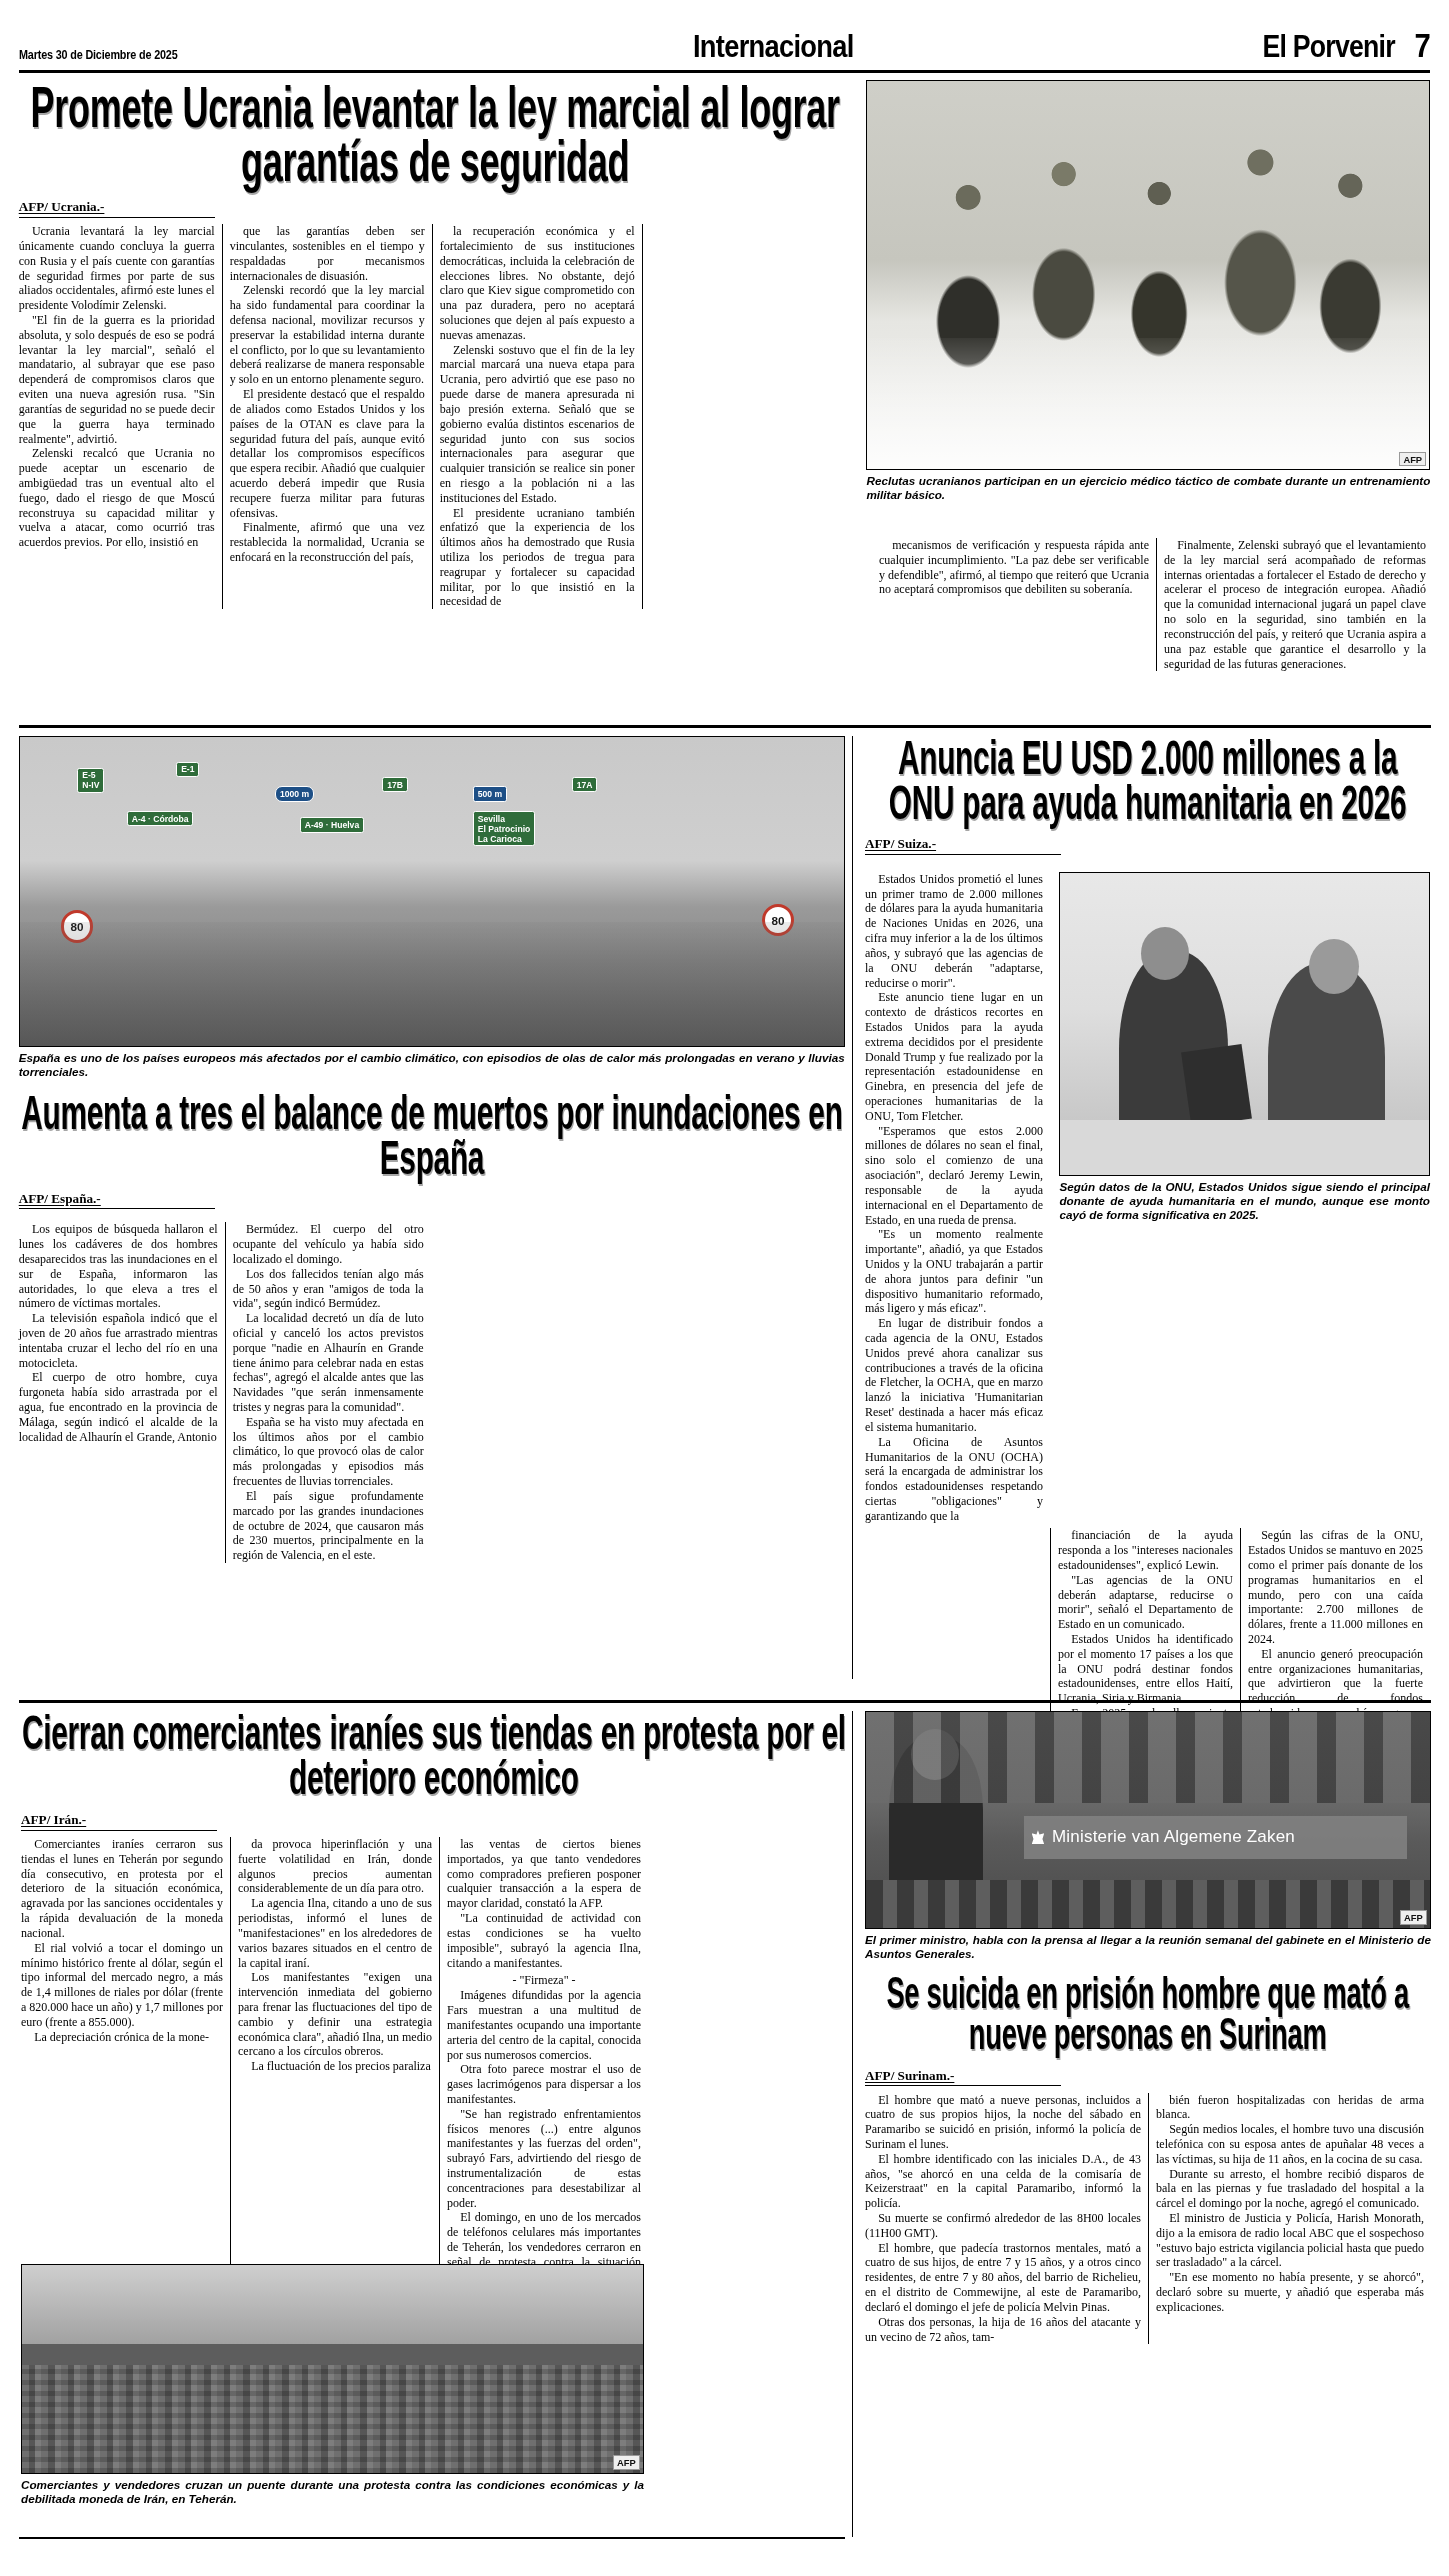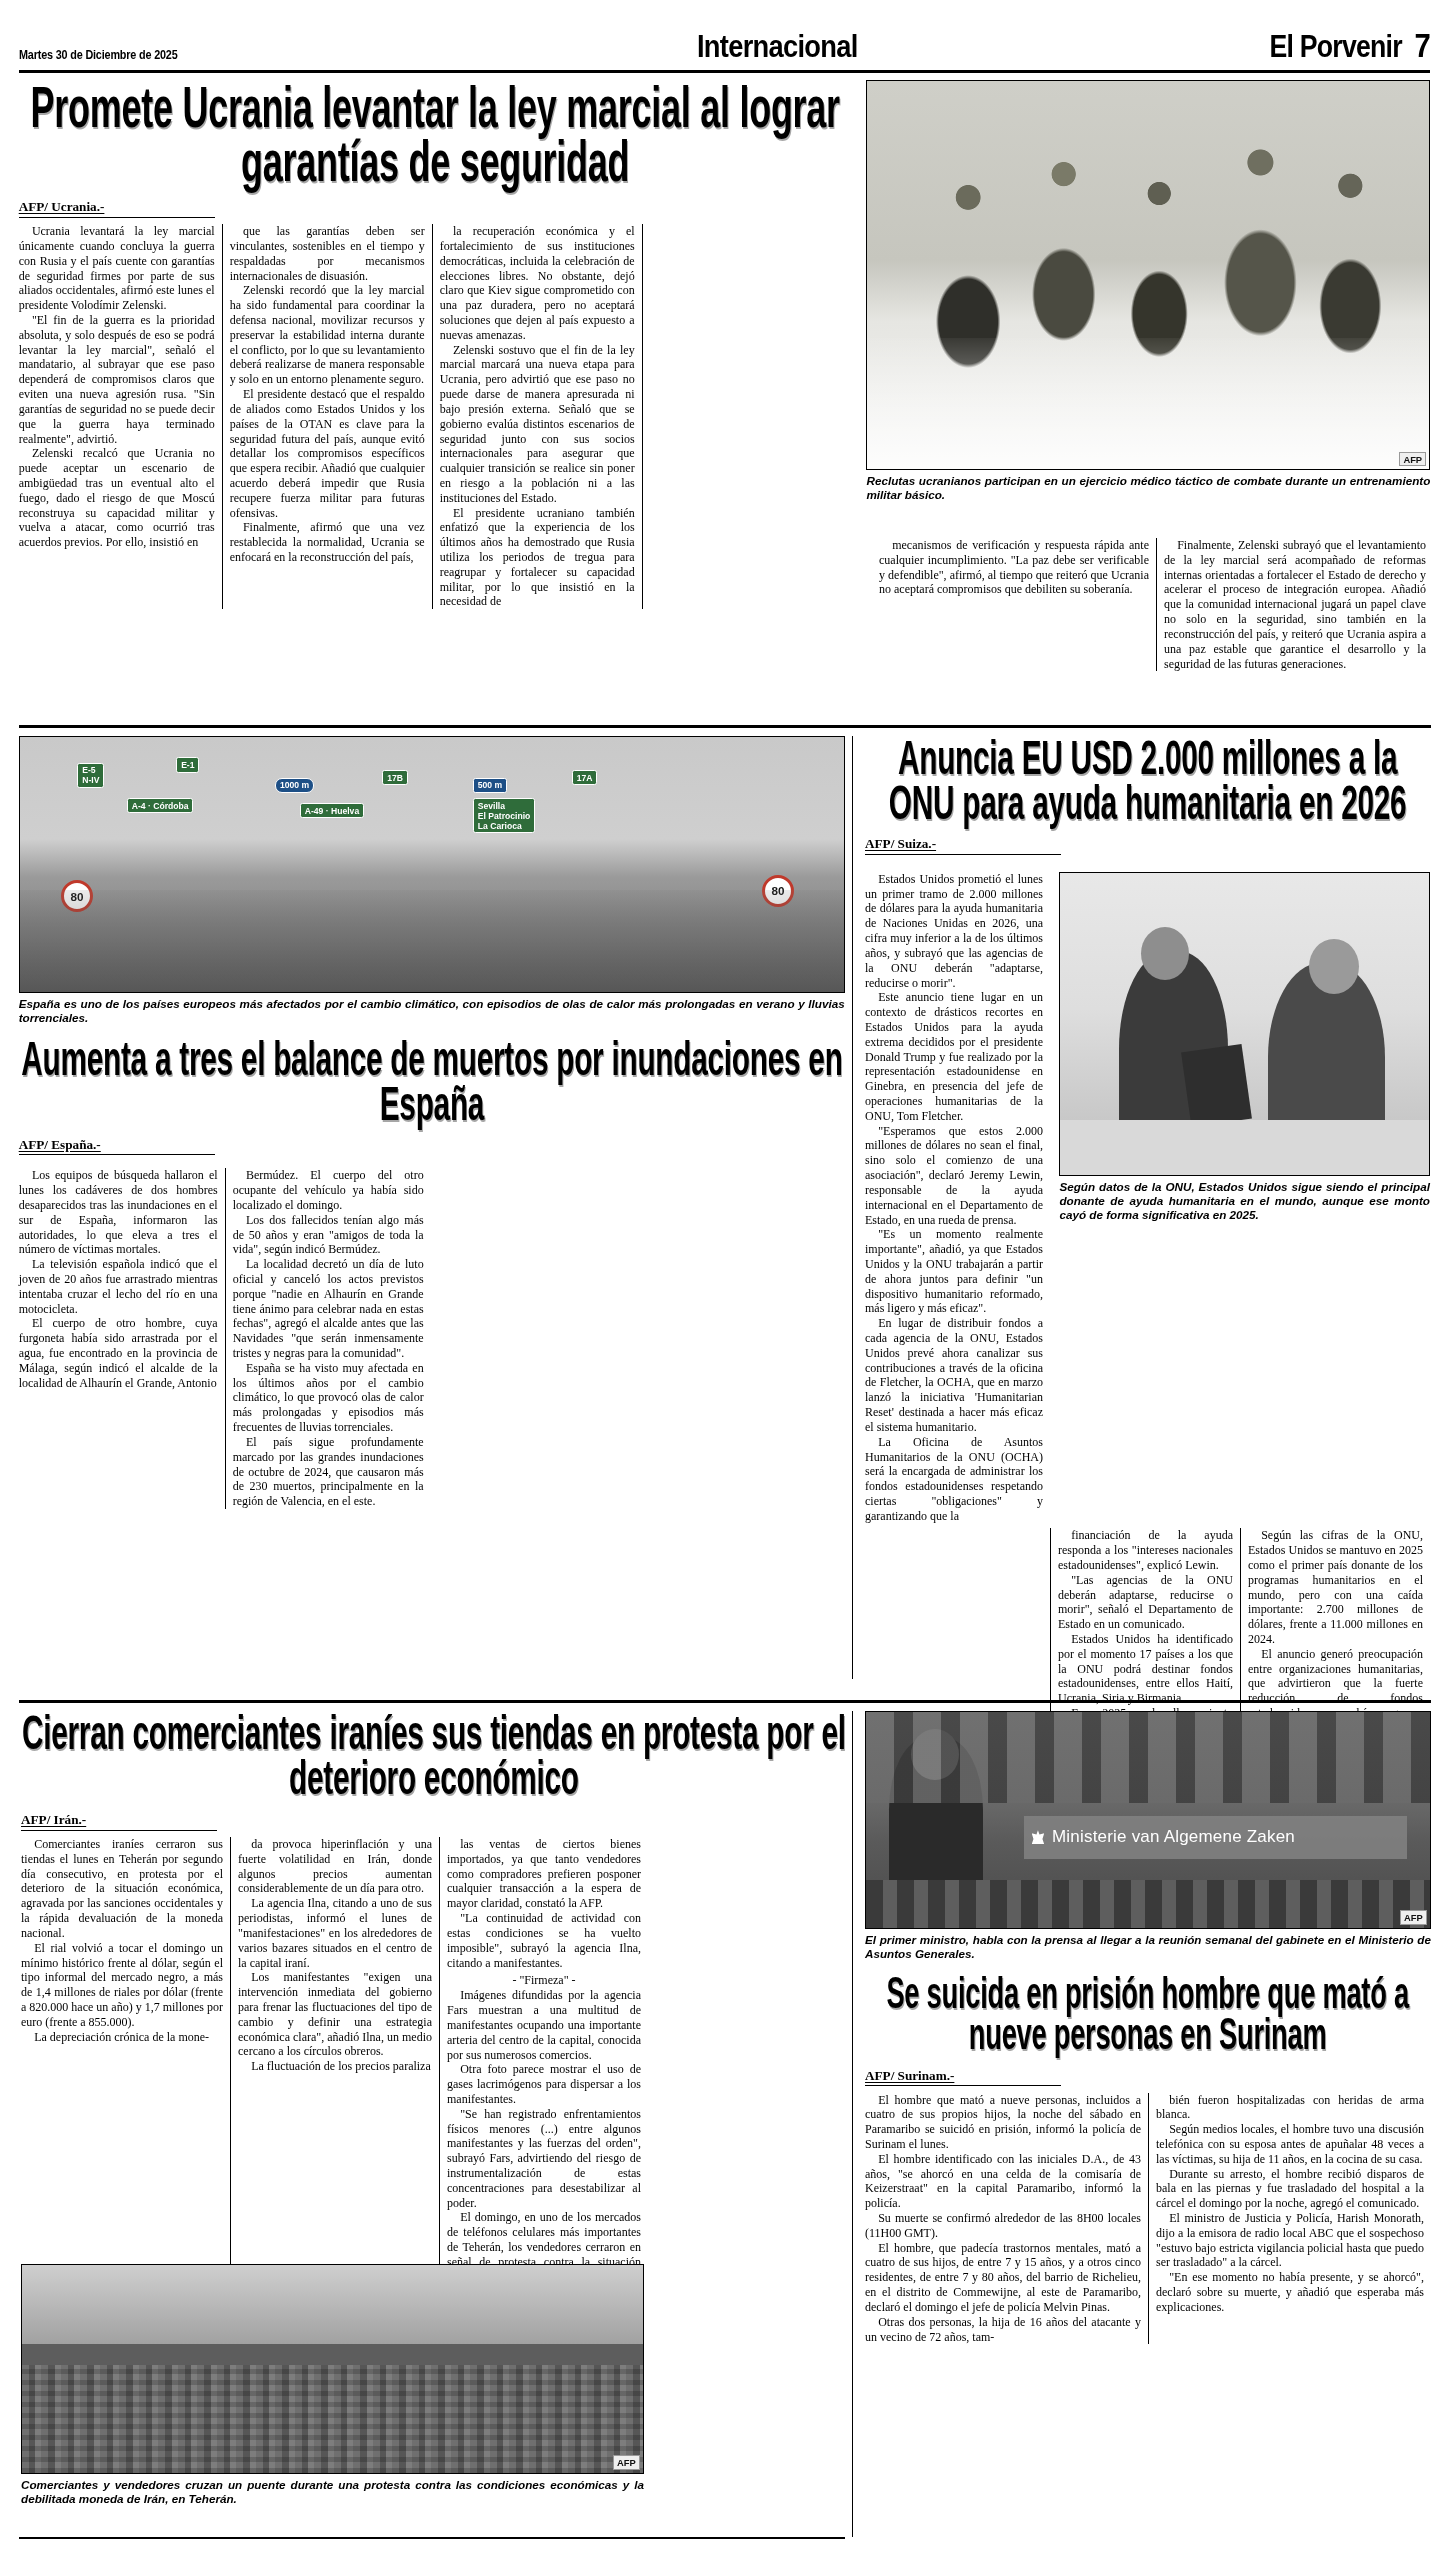--- a/index.html
+++ b/index.html
@@ -98,21 +98,21 @@
   .person-sil{position:absolute;background:#2a2a2a;border-radius:40% 40% 12% 12%;}
 </style>
 </head>
 <body>
 
 <div class="page">
 
   <div class="masthead">
     <div class="mh-date">Martes 30 de Diciembre de 2025</div>
     <div class="mh-section">Internacional</div>
-    <div style="display:flex;align-items:flex-end;gap:11px;">
+    <div style="display:flex;align-items:flex-end;gap:18px;">
       <div class="mh-brand">El Porvenir</div>
       <div class="mh-brand" style="font-size:34px;">7</div>
     </div>
   </div>
   <div class="rule-thick"></div>
 
   <div style="display:flex;margin-top:7.8px;">
     <div style="width:834px;">
       <div class="hl hl-xl">Promete Ucrania levantar la ley marcial al lograr garantías de seguridad</div>
       <div class="byline-wrap" style="margin-top:11px;width:196px;">
@@ -153,21 +153,21 @@
       <p class="first">mecanismos de verificación y respuesta rápida ante cualquier incumplimiento. "La paz debe ser verificable y defendible", afirmó, al tiempo que reiteró que Ucrania no aceptará compromisos que debiliten su soberanía.</p>
     </div>
     <div class="col vline" style="width:277px;">
       <p class="first">Finalmente, Zelenski subrayó que el levantamiento de la ley marcial será acompañado de reformas internas orientadas a fortalecer el Estado de derecho y acelerar el proceso de integración europea. Añadió que la comunidad internacional jugará un papel clave no solo en la seguridad, sino también en la reconstrucción del país, y reiteró que Ucrania aspira a una paz estable que garantice el desarrollo y la seguridad de las futuras generaciones.</p>
     </div>
   </div>
 
   <div style="position:absolute;left:18.7px;top:725px;width:1412px;border-top:3.1px solid #000;"></div>
 
   <div style="position:absolute;left:18.7px;top:736px;width:826px;">
-    <div class="photo ph-highway" style="height:257px;">
+    <div class="photo ph-highway" style="height:311px;">
       <div class="sign" style="left:7%;top:10%;">E-5<br>N-IV</div>
       <div class="sign" style="left:19%;top:8%;">E-1</div>
       <div class="sign signblue" style="left:31%;top:16%;border-radius:7px;">1000 m</div>
       <div class="sign" style="left:44%;top:13%;">17B</div>
       <div class="sign signblue" style="left:55%;top:16%;">500 m</div>
       <div class="sign" style="left:67%;top:13%;">17A</div>
       <div class="sign" style="left:13%;top:24%;">A-4 · Córdoba</div>
       <div class="sign" style="left:34%;top:26%;">A-49 · Huelva</div>
       <div class="sign" style="left:55%;top:24%;">Sevilla<br>El Patrocinio<br>La Carioca</div>
       <div class="circ80" style="left:5%;top:56%;">80</div>

